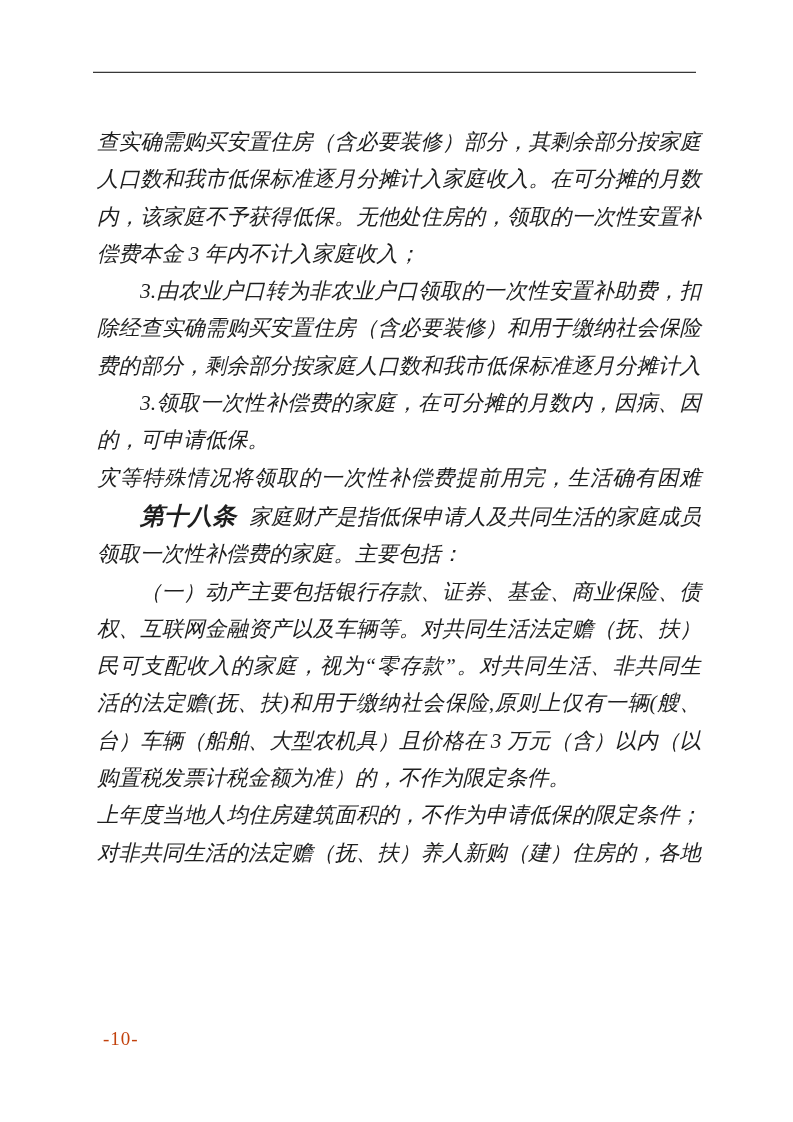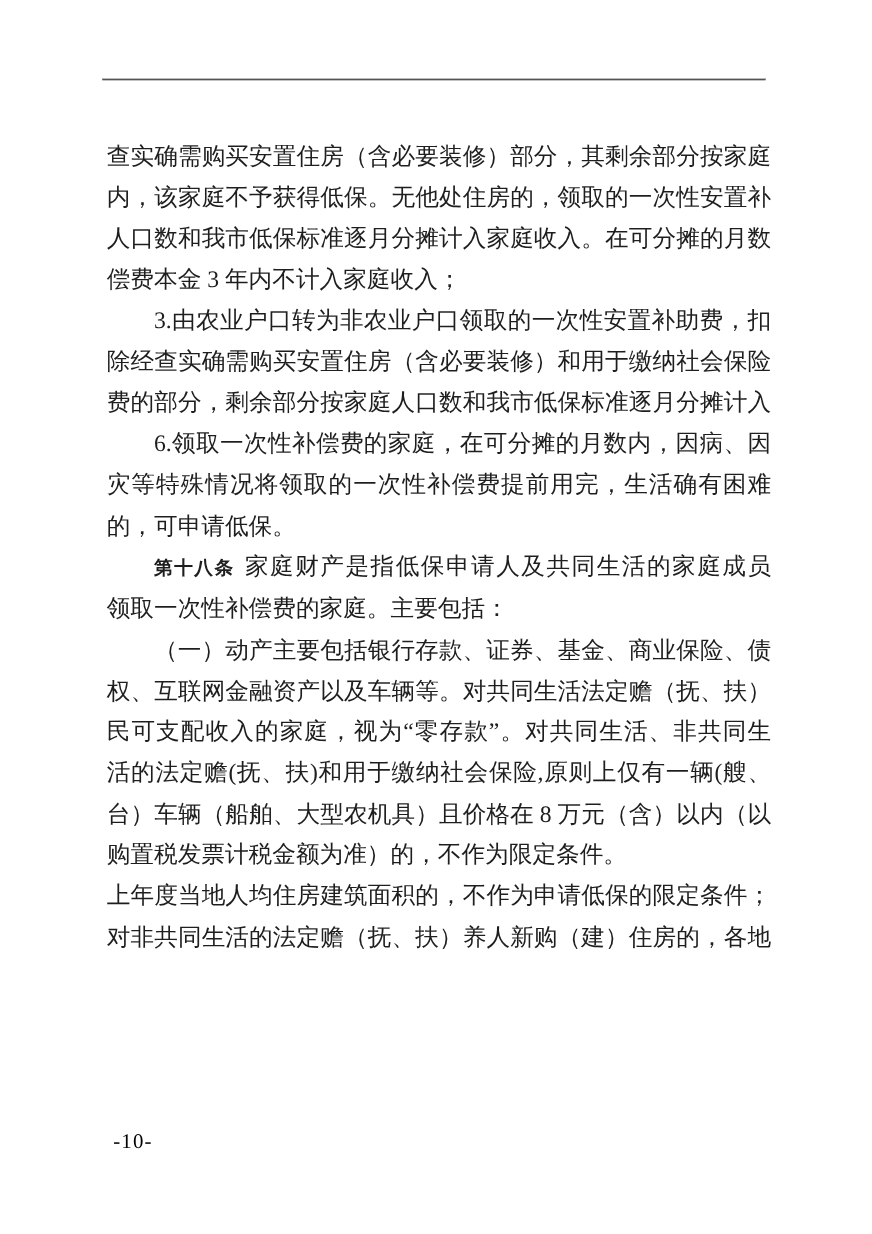--- a/index.html
+++ b/index.html
@@ -24,85 +24,86 @@
     border-top: 1px solid #c9c9c9;
   }
   .body-text {
     position: absolute;
     left: 97px;
     top: 124px;
     width: 604px;
     font-size: 21.5px;
     line-height: 37.3px;
     letter-spacing: 0;
+    font-style: italic;
   }
   .ln {
     text-align: justify;
     text-align-last: justify;
     min-height: 37.3px;
   }
   .ln.end { text-align-last: left; }
   .ln.ind { text-indent: 2em; }
   .lead-bold {
     font-weight: 700;
     margin-right: 0.55em;
     font-family: "Liberation Sans", "DejaVu Sans", sans-serif;
-    font-size: 17px;
+    font-size: 24px;
   }
   .page-number {
     position: absolute;
     left: 103px;
     top: 1028px;
     font-size: 19px;
     letter-spacing: 1px;
-    color: #000000;
+    color: #c2410c;
     text-align: right;
   }
 </style>
 </head>
 <body>
 
 <div class="page">
 
   <div class="header-rule"></div>
 
   <div class="body-text">
 
     <div class="para">
       <div class="ln">查实确需购买安置住房（含必要装修）部分，其剩余部分按家庭</div>
+      <div class="ln">人口数和我市低保标准逐月分摊计入家庭收入。在可分摊的月数</div>
       <div class="ln">内，该家庭不予获得低保。无他处住房的，领取的一次性安置补</div>
-      <div class="ln">人口数和我市低保标准逐月分摊计入家庭收入。在可分摊的月数</div>
       <div class="ln end">偿费本金 3 年内不计入家庭收入；</div>
     </div>
 
     <div class="para">
       <div class="ln ind">3.由农业户口转为非农业户口领取的一次性安置补助费，扣</div>
       <div class="ln">除经查实确需购买安置住房（含必要装修）和用于缴纳社会保险</div>
       <div class="ln">费的部分，剩余部分按家庭人口数和我市低保标准逐月分摊计入</div>
     </div>
 
     <div class="para">
-      <div class="ln ind">6.领取一次性补偿费的家庭，在可分摊的月数内，因病、因</div>
+      <div class="ln ind">3.领取一次性补偿费的家庭，在可分摊的月数内，因病、因</div>
+      <div class="ln end">的，可申请低保。</div>
       <div class="ln">灾等特殊情况将领取的一次性补偿费提前用完，生活确有困难</div>
-      <div class="ln end">的，可申请低保。</div>
     </div>
 
     <div class="para">
       <div class="ln ind">
         <span class="lead-bold">第十八条</span><span>家庭财产是指低保申请人及共同生活的家庭成员</span>
       </div>
       <div class="ln end">领取一次性补偿费的家庭。主要包括：</div>
     </div>
 
     <div class="para">
       <div class="ln ind">（一）动产主要包括银行存款、证券、基金、商业保险、债</div>
       <div class="ln">权、互联网金融资产以及车辆等。对共同生活法定赡（抚、扶）</div>
       <div class="ln">民可支配收入的家庭，视为“零存款”。对共同生活、非共同生</div>
       <div class="ln">活的法定赡(抚、扶)和用于缴纳社会保险,原则上仅有一辆(艘、</div>
-      <div class="ln">台）车辆（船舶、大型农机具）且价格在 8 万元（含）以内（以</div>
+      <div class="ln">台）车辆（船舶、大型农机具）且价格在 3 万元（含）以内（以</div>
       <div class="ln end">购置税发票计税金额为准）的，不作为限定条件。</div>
     </div>
 
     <div class="para">
       <div class="ln">上年度当地人均住房建筑面积的，不作为申请低保的限定条件；</div>
       <div class="ln">对非共同生活的法定赡（抚、扶）养人新购（建）住房的，各地</div>
     </div>
 
   </div>
 

